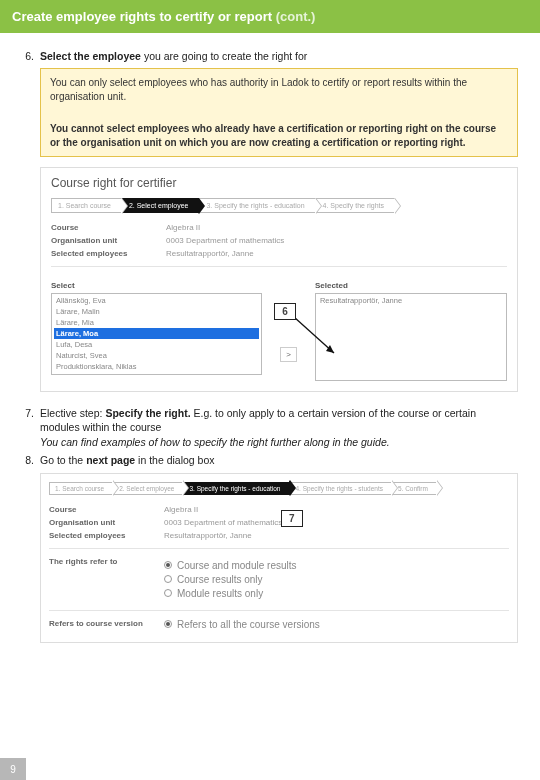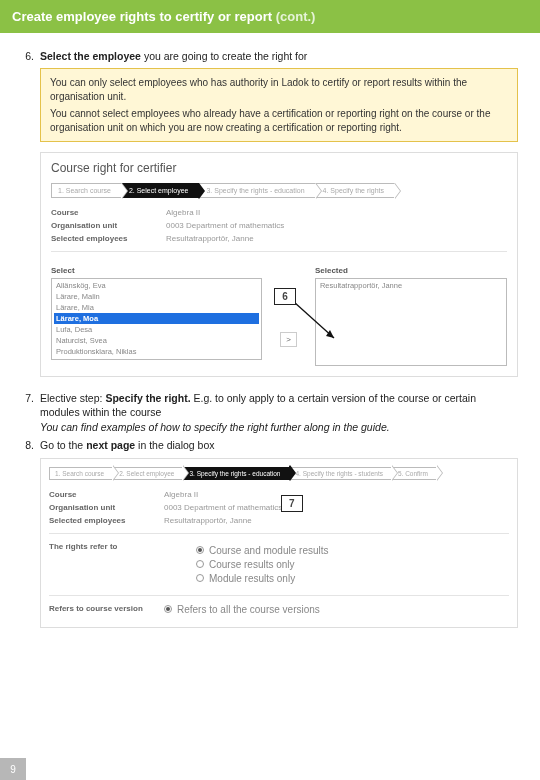--- a/index.html
+++ b/index.html
@@ -27,21 +27,21 @@
   .li-body .it { font-style: italic; }
   .note {
     background: #FFF7D6;
     border: 1px solid #E4C24B;
     padding: 7px 9px;
     margin: 5px 0 10px 18px;
     font-size: 10px;
     line-height: 1.35;
     color: #333;
   }
-  .note p + p { margin-top: 4px; }
+  .note p + p { margin-top: 19px; font-weight: bold; }
   .shot {
     margin: 4px 0 14px 18px;
     border: 1px solid #ddd;
     background: #fff;
     padding: 8px 10px 10px 10px;
     position: relative;
     color: #444;
   }
   .shot2 { padding: 8px 8px 8px 8px; }
   .shot-title { font-size: 12px; color: #555; margin-bottom: 8px; }
@@ -220,21 +220,21 @@
     <div class="b6" style="top:36px; left:240px;">7</div>
     <div class="field-row">
       <div class="field-label">Organisation unit</div>
       <div class="field-val">0003 Department of mathematics</div>
     </div>
     <div class="field-row">
       <div class="field-label">Selected employees</div>
       <div class="field-val">Resultatrapportör, Janne</div>
     </div>
     <div class="hr"></div>
-    <div class="field-row" style="align-items:flex-start;gap:32px;">
+    <div class="field-row" style="align-items:flex-start;">
       <div class="field-label">The rights refer to</div>
       <div>
         <div class="radio-row">
             <span class="radio-dot checked"></span>
             <span>Course and module results</span>
           </div>
         <div class="radio-row">
             <span class="radio-dot"></span>
             <span>Course results only</span>
           </div>

